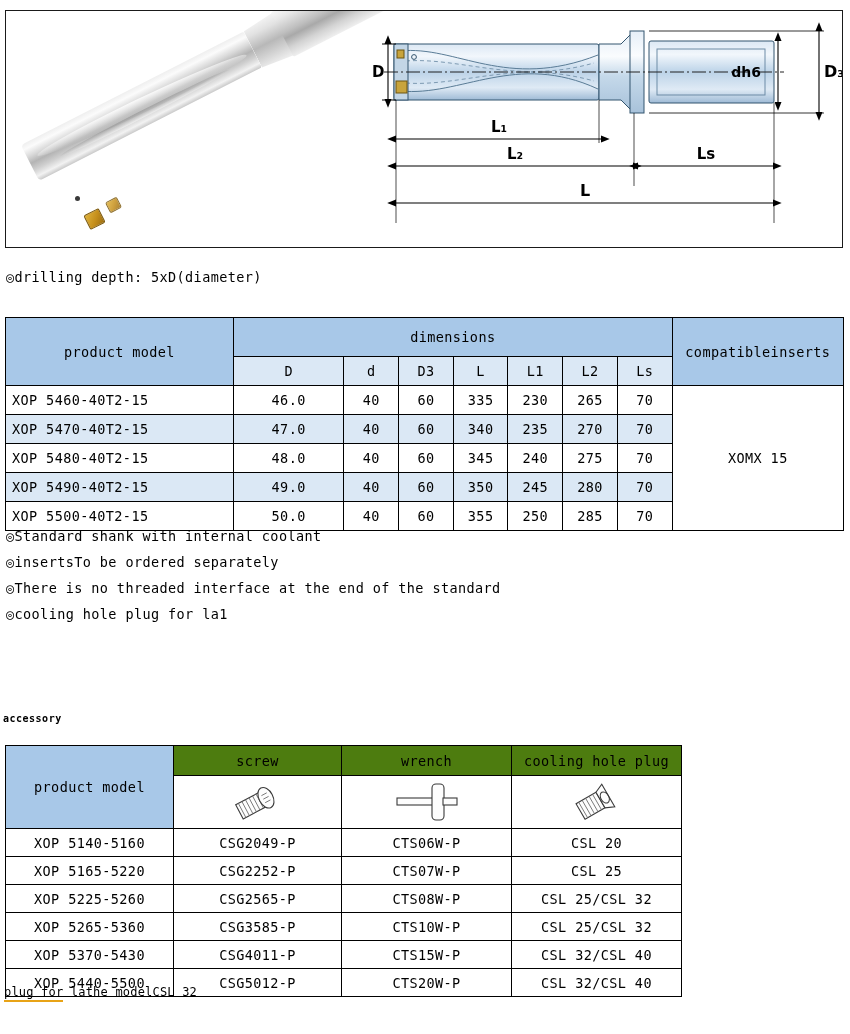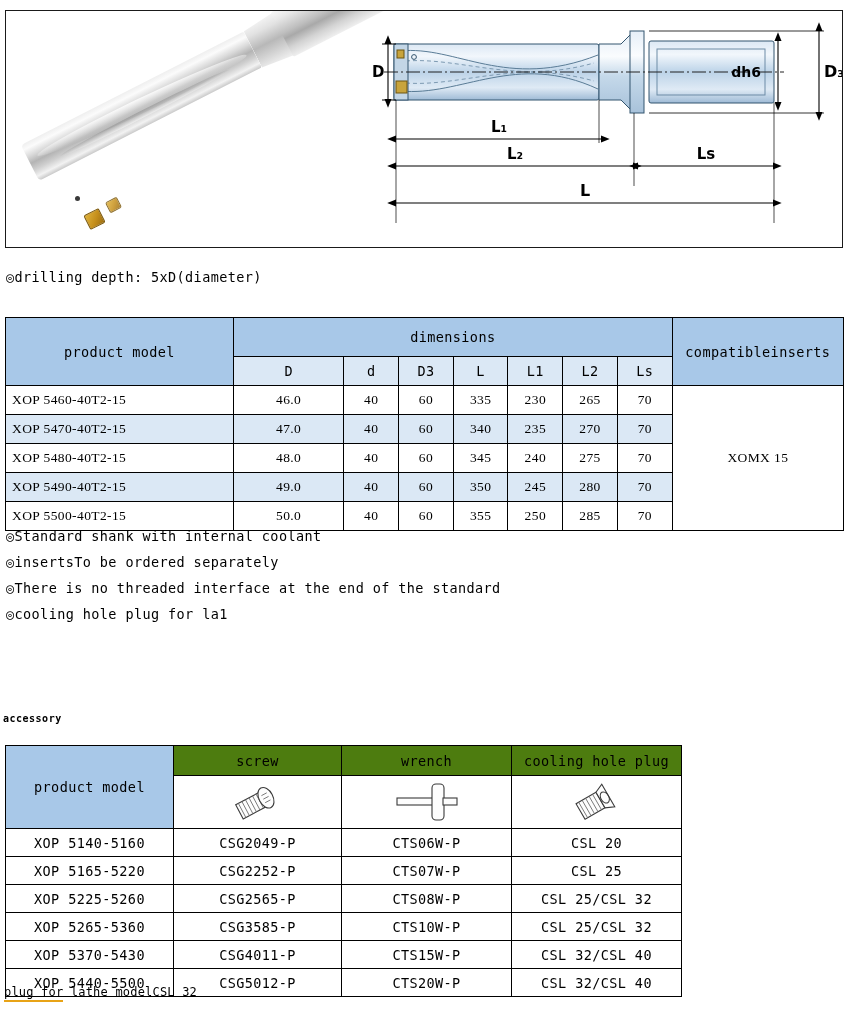--- a/index.html
+++ b/index.html
@@ -154,21 +154,20 @@
     background: #a8c8e8;
     height: 38px;
   }
   #spec-table th.hdr-sub {
     background: #dbe8f5;
     height: 28px;
   }
   #spec-table td {
     height: 28px;
     text-align: center;
-    font-family: Liberation Serif, serif;
   }
   #spec-table td.model {
     text-align: left;
     padding-left: 6px;
   }
   #spec-table tr.alt td { background: #dbe8f5; }
   #spec-table td.inserts { background: #ffffff; }
 
   #accessory-title {
     position: absolute;

